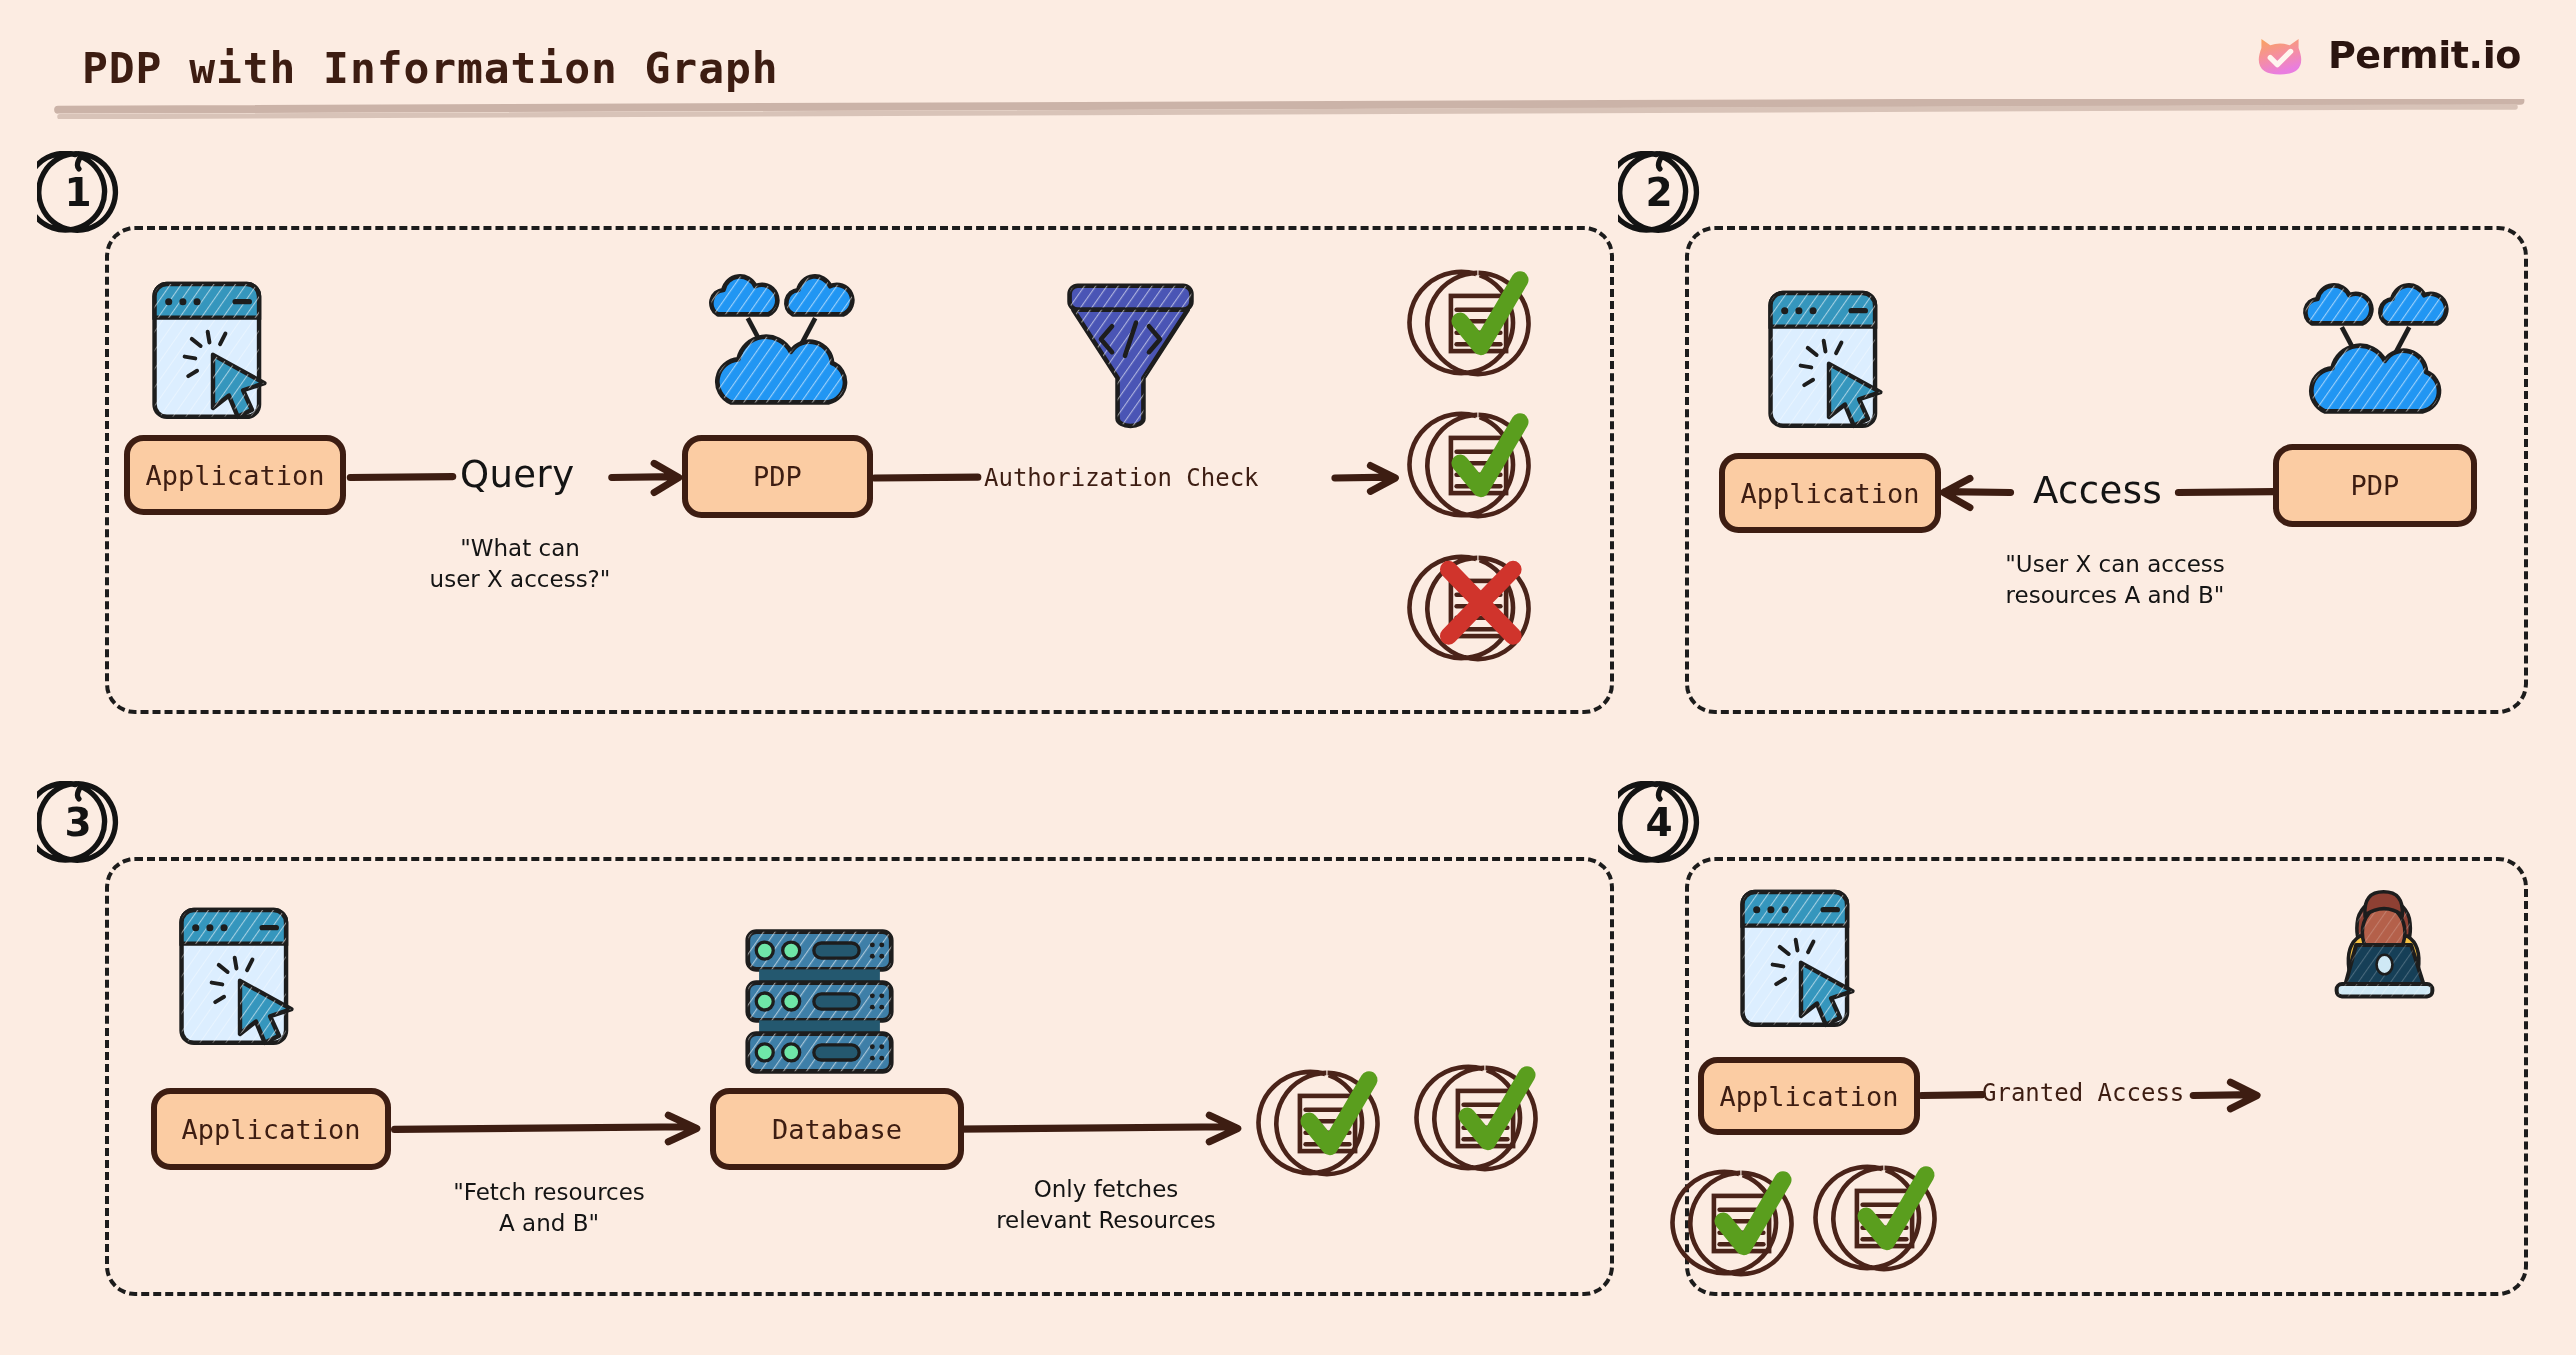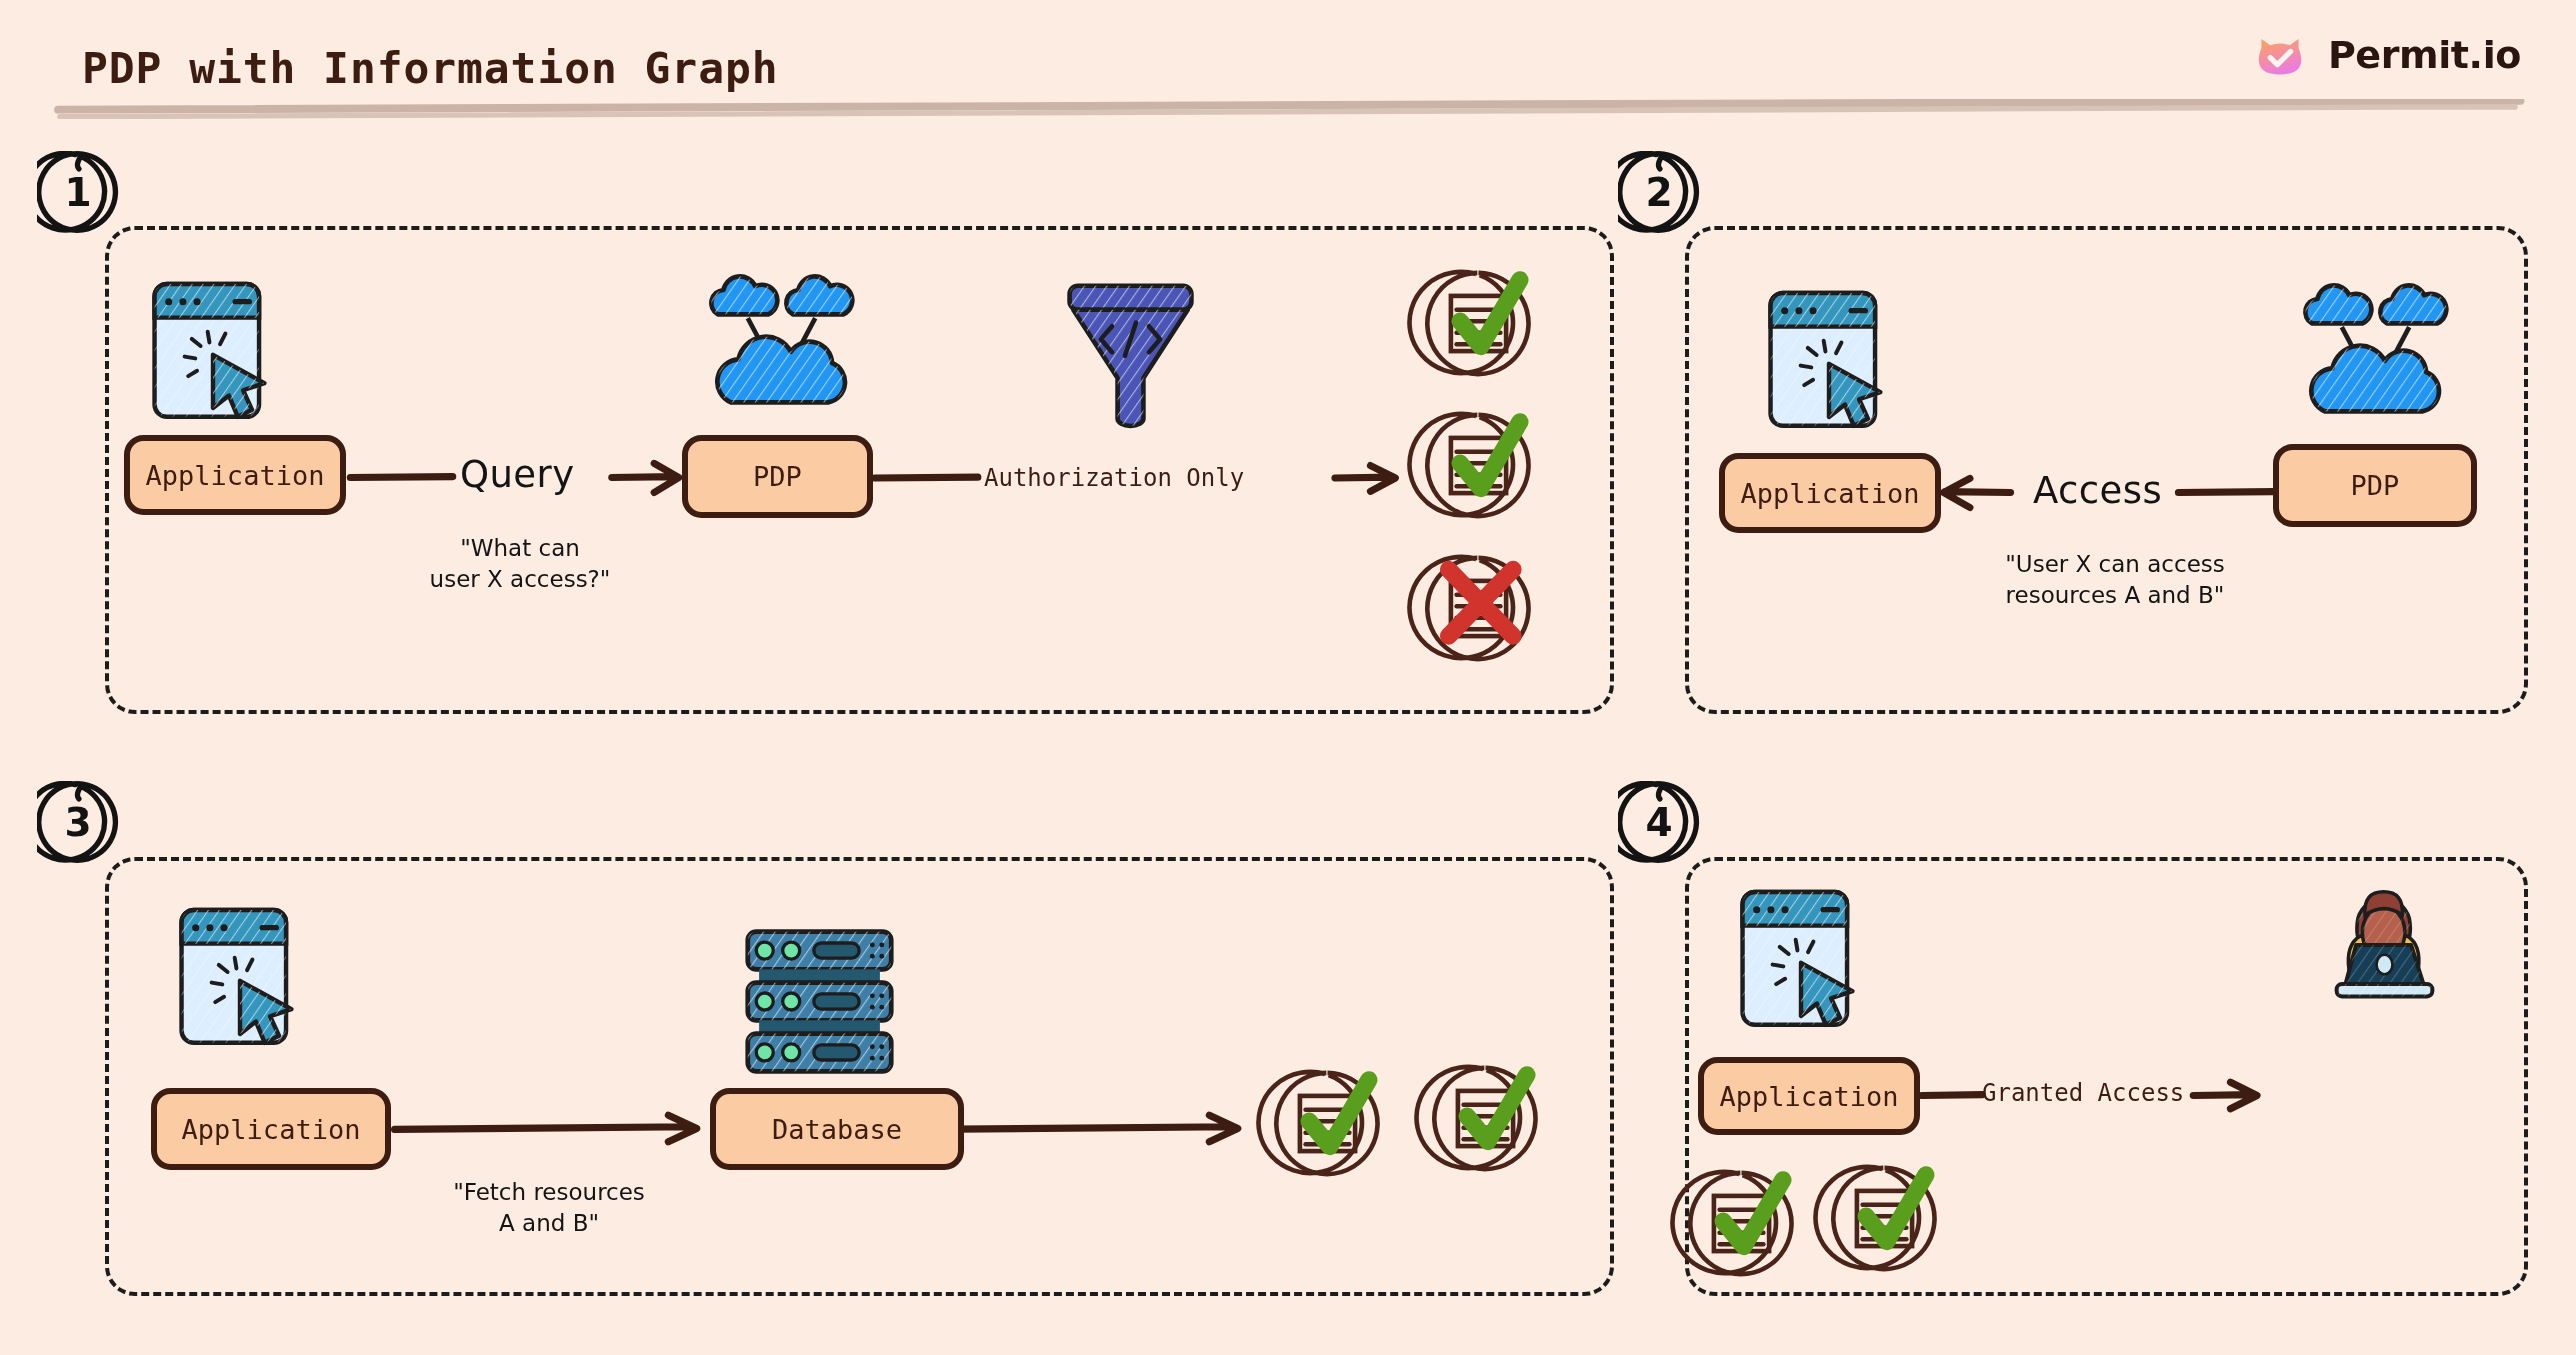--- a/index.html
+++ b/index.html
@@ -293,21 +293,21 @@
   <div class="script-label" style="left:460px;top:453px;text-align:center;">Query</div>
   <div class="caption" style="left:391px;top:533px;width:258px;white-space:pre-line;">"What can
 user X access?"</div>
 
   <div class="arrow" style="left:873px;top:460px;width:533px;height:36px;">
     <svg viewBox="0 0 600 40" width="533" height="36">
       <path d="M2 20 L118 19" stroke="#3d1d12" stroke-width="8" fill="none" stroke-linecap="round"></path>
       <path d="M520 20 L584 19 M560 6 L588 20 L560 35" stroke="#3d1d12" stroke-width="8" fill="none" stroke-linecap="round" stroke-linejoin="round"></path>
     </svg>
   </div>
-  <div class="edge-label" style="left:984px;top:464px;">Authorization Only</div>
+  <div class="edge-label" style="left:984px;top:464px;">Authorization Check</div>
 
   <div class="icon" style="left:1064px;top:282px;width:133px;height:142px;">
     <svg viewBox="0 0 144 156" width="133" height="144">
         <use href="#ico-funnel"></use>
       </svg>
   </div>
 
   <div class="icon" style="left:1421px;top:266px;width:115px;height:115px;">
     <svg viewBox="0 0 100 100" width="115" height="115">
         <use href="#ico-doc-check"></use>
@@ -392,20 +392,22 @@
     </svg>
   </div>
   <div class="caption" style="left:416px;top:1177px;width:266px;white-space:pre-line;">"Fetch resources
 A and B"</div>
 
   <div class="arrow" style="left:923px;top:1108px;width:329px;height:41px;">
     <svg viewBox="0 0 370 46" width="329" height="41">
       <path d="M2 24 L348 21 M322 8 L354 23 L322 38" stroke="#3d1d12" stroke-width="8" fill="none" stroke-linecap="round" stroke-linejoin="round"></path>
     </svg>
   </div>
+  <div class="caption" style="left:964px;top:1174px;width:284px;white-space:pre-line;">Only fetches
+relevant Resources</div>
 
   <div class="icon" style="left:1270px;top:1066px;width:115px;height:115px;">
     <svg viewBox="0 0 100 100" width="115" height="115">
         <use href="#ico-doc-check"></use>
       </svg>
   </div>
   <div class="icon" style="left:1428px;top:1061px;width:115px;height:115px;">
     <svg viewBox="0 0 100 100" width="115" height="115">
         <use href="#ico-doc-check"></use>
       </svg>

